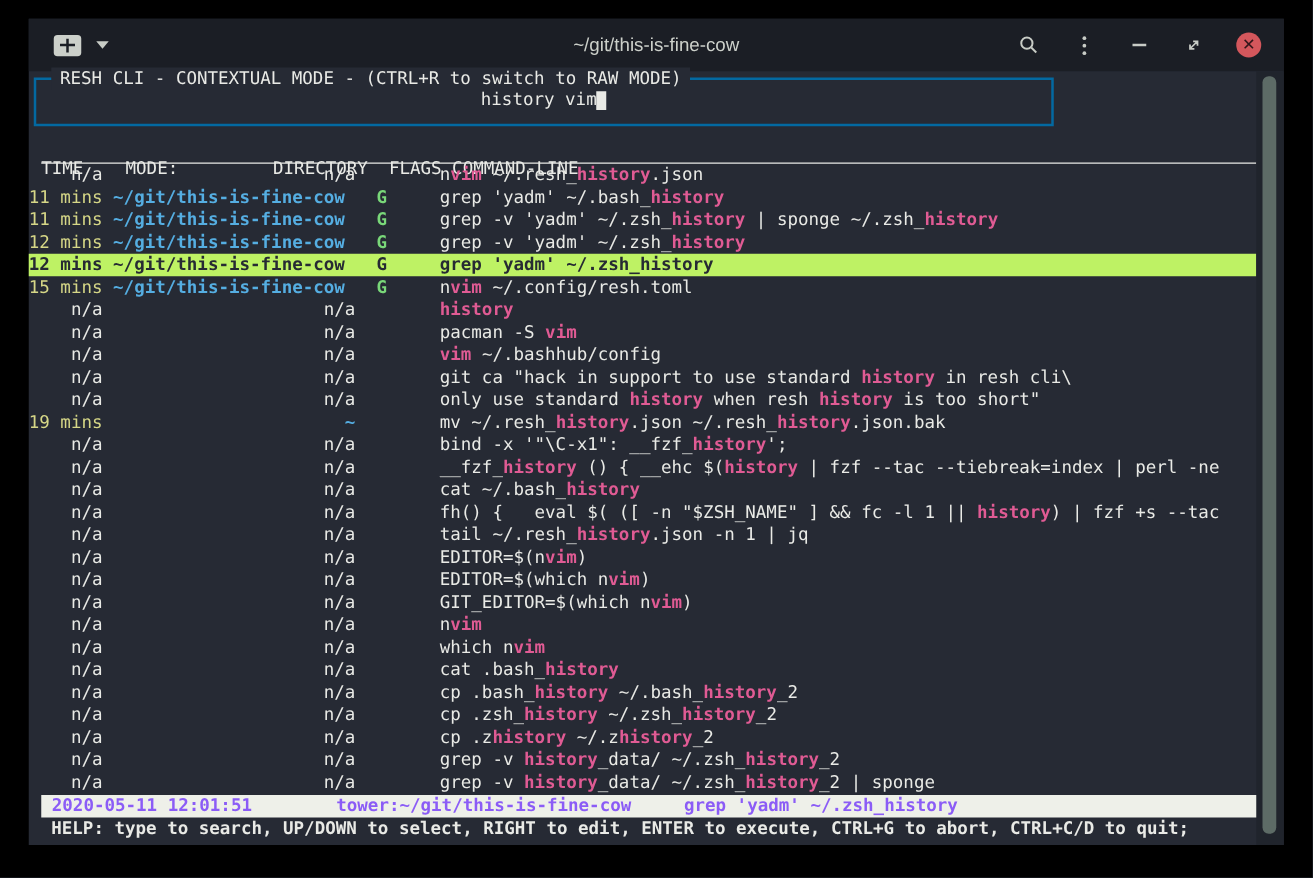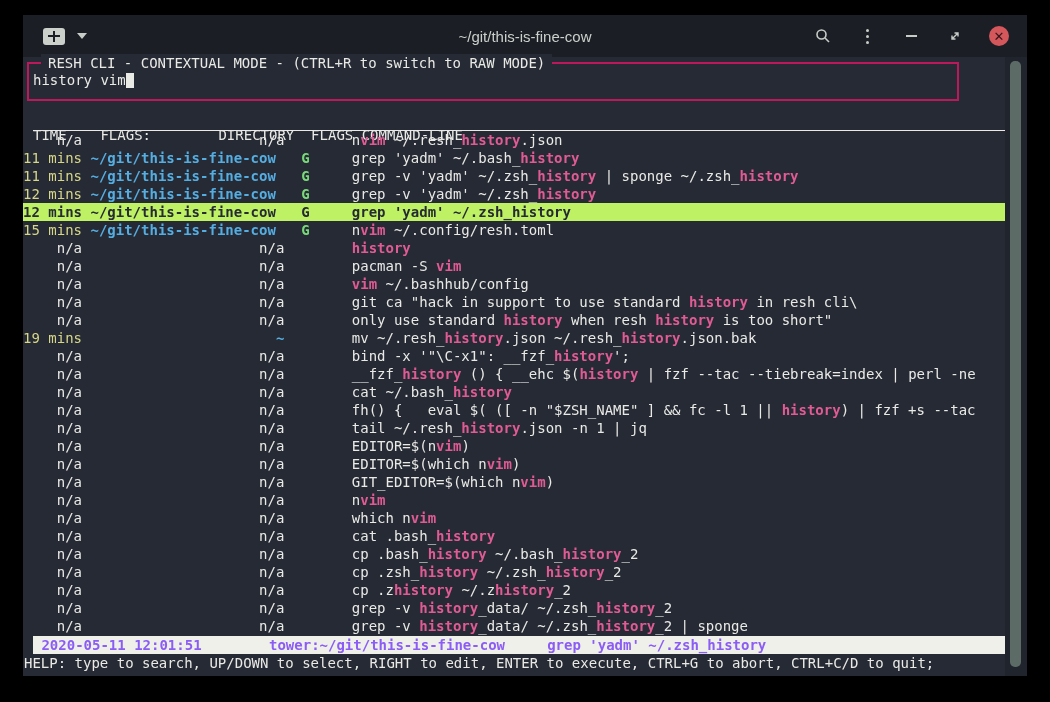--- a/index.html
+++ b/index.html
@@ -26,22 +26,22 @@
   .minimize-bar{width:11px;height:2px;background:#c8ccc6;display:block;}
   .close-btn{width:20px;height:20px;border-radius:50%;background:#d4575c;display:flex;align-items:center;justify-content:center;}
   .close-x{color:#33161a;font-size:13px;font-weight:bold;font-family:"DejaVu Sans",sans-serif;line-height:1;}
 
   
   .terminal{position:absolute;left:0;top:42px;width:982px;height:619px;
     font-size:14px;line-height:18px;color:#e9eae6;}
   .scrollzone{position:absolute;right:0;top:42px;width:22px;height:619px;background:#20242c;}
   .scrollthumb{position:absolute;left:5px;top:4px;width:11px;height:606px;background:#5d6b66;border-radius:5px;}
 
-  .searchbox{margin:5px 0 0 4px;width:932px;height:39px;border:2px solid #be185d;
-    position:relative;box-sizing:border-box;}
+  .searchbox{margin:5px 0 0 4px;width:816px;height:39px;border:2px solid #0369a1;
+    position:relative;box-sizing:border-box;text-align:center;}
   .sb-legend{position:absolute;top:-10px;left:12px;background:#262a34;padding:0 7px;color:#e9eae6;}
   .sb-input{padding:7px 4px 0 4px;white-space:pre;}
   .cursor{display:inline-block;width:8px;height:15px;background:#e9eae6;vertical-align:text-bottom;}
 
   .hdr{margin:12px 0 0 10px;width:972px;height:18px;border-bottom:1px solid #e9eae6;box-sizing:border-box;}
   .h-time{display:inline-block;width:7ch;text-align:left;}
   .h-dirfield{display:inline-flex;width:23ch;justify-content:space-between;margin-left:1ch;}
   .h-flags{display:inline-block;width:6ch;text-align:right;margin-left:1ch;margin-top:13px;}
   .h-cmd{display:inline-block;margin-left:1ch;}
 
@@ -54,21 +54,21 @@
   .t-dir{color:#55aee2;font-weight:bold;}
   .t-na{color:#e9eae6;}
   .t-flag{color:#79d879;font-weight:bold;}
   .t-cmd{color:#e9eae6;}
   .match{color:#e05b94;font-weight:bold;}
 
   .statusbar{margin:1px 0 0 10px;width:973px;height:18px;background:#eef0e9;color:#8b5cf6;
     font-weight:bold;box-sizing:border-box;padding-left:1ch;white-space:nowrap;overflow:hidden;}
   .sb-loc{display:inline-block;margin-left:8ch;}
   .sb-cmd{display:inline-block;margin-left:5ch;}
-  .helpline{margin-left:1px;height:18px;white-space:pre;color:#e9eae6;}
+  .helpline{margin-left:18px;height:18px;white-space:pre;color:#e9eae6;font-weight:bold;}
 </style>
 </head>
 <body>
 
 <div class="window">
 
   <div class="titlebar">
     <div class="tb-left">
       <span class="newtab-btn"></span>
       <span class="caret-down"></span>
@@ -101,21 +101,21 @@
   </div>
 
   <div class="terminal">
 
     <div class="searchbox">
       <span class="sb-legend">RESH CLI - CONTEXTUAL MODE - (CTRL+R to switch to RAW MODE)</span>
       <div class="sb-input"><span>history vim</span><span class="cursor"></span></div>
     </div>
 
     <div class="hdr"><span class="h-time">TIME</span><span class="h-dirfield">
-          <span>FLAGS:</span>
+          <span>MODE:</span>
           <span>DIRECTORY</span>
         </span><span class="h-flags">FLAGS</span><span class="h-cmd">COMMAND-LINE</span></div>
 
     <div class="rows"><div class="row"><span class="t-time-na">    n/a</span> <span class="t-na">                    n/a</span> <span class="t-flag">      </span> <span class="t-cmd">n<span class="match">vim</span> ~/.resh_<span class="match">history</span>.json</span></div><div class="row"><span class="t-time">11 mins</span> <span class="t-dir">~/git/this-is-fine-cow </span> <span class="t-flag"> G    </span> <span class="t-cmd">grep 'yadm' ~/.bash_<span class="match">history</span></span></div><div class="row"><span class="t-time">11 mins</span> <span class="t-dir">~/git/this-is-fine-cow </span> <span class="t-flag"> G    </span> <span class="t-cmd">grep -v 'yadm' ~/.zsh_<span class="match">history</span> | sponge ~/.zsh_<span class="match">history</span></span></div><div class="row"><span class="t-time">12 mins</span> <span class="t-dir">~/git/this-is-fine-cow </span> <span class="t-flag"> G    </span> <span class="t-cmd">grep -v 'yadm' ~/.zsh_<span class="match">history</span></span></div><div class="row selected"><span class="t-time">12 mins</span> <span class="t-dir">~/git/this-is-fine-cow </span> <span class="t-flag"> G    </span> <span class="t-cmd">grep 'yadm' ~/.zsh_history</span></div><div class="row"><span class="t-time">15 mins</span> <span class="t-dir">~/git/this-is-fine-cow </span> <span class="t-flag"> G    </span> <span class="t-cmd">n<span class="match">vim</span> ~/.config/resh.toml</span></div><div class="row"><span class="t-time-na">    n/a</span> <span class="t-na">                    n/a</span> <span class="t-flag">      </span> <span class="t-cmd"><span class="match">history</span></span></div><div class="row"><span class="t-time-na">    n/a</span> <span class="t-na">                    n/a</span> <span class="t-flag">      </span> <span class="t-cmd">pacman -S <span class="match">vim</span></span></div><div class="row"><span class="t-time-na">    n/a</span> <span class="t-na">                    n/a</span> <span class="t-flag">      </span> <span class="t-cmd"><span class="match">vim</span> ~/.bashhub/config</span></div><div class="row"><span class="t-time-na">    n/a</span> <span class="t-na">                    n/a</span> <span class="t-flag">      </span> <span class="t-cmd">git ca "hack in support to use standard <span class="match">history</span> in resh cli\</span></div><div class="row"><span class="t-time-na">    n/a</span> <span class="t-na">                    n/a</span> <span class="t-flag">      </span> <span class="t-cmd">only use standard <span class="match">history</span> when resh <span class="match">history</span> is too short"</span></div><div class="row"><span class="t-time">19 mins</span> <span class="t-dir">                      ~</span> <span class="t-flag">      </span> <span class="t-cmd">mv ~/.resh_<span class="match">history</span>.json ~/.resh_<span class="match">history</span>.json.bak</span></div><div class="row"><span class="t-time-na">    n/a</span> <span class="t-na">                    n/a</span> <span class="t-flag">      </span> <span class="t-cmd">bind -x '"\C-x1": __fzf_<span class="match">history</span>';</span></div><div class="row"><span class="t-time-na">    n/a</span> <span class="t-na">                    n/a</span> <span class="t-flag">      </span> <span class="t-cmd">__fzf_<span class="match">history</span> () { __ehc $(<span class="match">history</span> | fzf --tac --tiebreak=index | perl -ne</span></div><div class="row"><span class="t-time-na">    n/a</span> <span class="t-na">                    n/a</span> <span class="t-flag">      </span> <span class="t-cmd">cat ~/.bash_<span class="match">history</span></span></div><div class="row"><span class="t-time-na">    n/a</span> <span class="t-na">                    n/a</span> <span class="t-flag">      </span> <span class="t-cmd">fh() {   eval $( ([ -n "$ZSH_NAME" ] &amp;&amp; fc -l 1 || <span class="match">history</span>) | fzf +s --tac</span></div><div class="row"><span class="t-time-na">    n/a</span> <span class="t-na">                    n/a</span> <span class="t-flag">      </span> <span class="t-cmd">tail ~/.resh_<span class="match">history</span>.json -n 1 | jq</span></div><div class="row"><span class="t-time-na">    n/a</span> <span class="t-na">                    n/a</span> <span class="t-flag">      </span> <span class="t-cmd">EDITOR=$(n<span class="match">vim</span>)</span></div><div class="row"><span class="t-time-na">    n/a</span> <span class="t-na">                    n/a</span> <span class="t-flag">      </span> <span class="t-cmd">EDITOR=$(which n<span class="match">vim</span>)</span></div><div class="row"><span class="t-time-na">    n/a</span> <span class="t-na">                    n/a</span> <span class="t-flag">      </span> <span class="t-cmd">GIT_EDITOR=$(which n<span class="match">vim</span>)</span></div><div class="row"><span class="t-time-na">    n/a</span> <span class="t-na">                    n/a</span> <span class="t-flag">      </span> <span class="t-cmd">n<span class="match">vim</span></span></div><div class="row"><span class="t-time-na">    n/a</span> <span class="t-na">                    n/a</span> <span class="t-flag">      </span> <span class="t-cmd">which n<span class="match">vim</span></span></div><div class="row"><span class="t-time-na">    n/a</span> <span class="t-na">                    n/a</span> <span class="t-flag">      </span> <span class="t-cmd">cat .bash_<span class="match">history</span></span></div><div class="row"><span class="t-time-na">    n/a</span> <span class="t-na">                    n/a</span> <span class="t-flag">      </span> <span class="t-cmd">cp .bash_<span class="match">history</span> ~/.bash_<span class="match">history</span>_2</span></div><div class="row"><span class="t-time-na">    n/a</span> <span class="t-na">                    n/a</span> <span class="t-flag">      </span> <span class="t-cmd">cp .zsh_<span class="match">history</span> ~/.zsh_<span class="match">history</span>_2</span></div><div class="row"><span class="t-time-na">    n/a</span> <span class="t-na">                    n/a</span> <span class="t-flag">      </span> <span class="t-cmd">cp .z<span class="match">history</span> ~/.z<span class="match">history</span>_2</span></div><div class="row"><span class="t-time-na">    n/a</span> <span class="t-na">                    n/a</span> <span class="t-flag">      </span> <span class="t-cmd">grep -v <span class="match">history</span>_data/ ~/.zsh_<span class="match">history</span>_2</span></div><div class="row"><span class="t-time-na">    n/a</span> <span class="t-na">                    n/a</span> <span class="t-flag">      </span> <span class="t-cmd">grep -v <span class="match">history</span>_data/ ~/.zsh_<span class="match">history</span>_2 | sponge</span></div></div>
 
     <div class="statusbar"><span>2020-05-11 12:01:51</span><span class="sb-loc">tower:~/git/this-is-fine-cow</span><span class="sb-cmd">grep 'yadm' ~/.zsh_history</span></div>
 
     <div class="helpline">HELP: type to search, UP/DOWN to select, RIGHT to edit, ENTER to execute, CTRL+G to abort, CTRL+C/D to quit;</div>
   </div>
 

